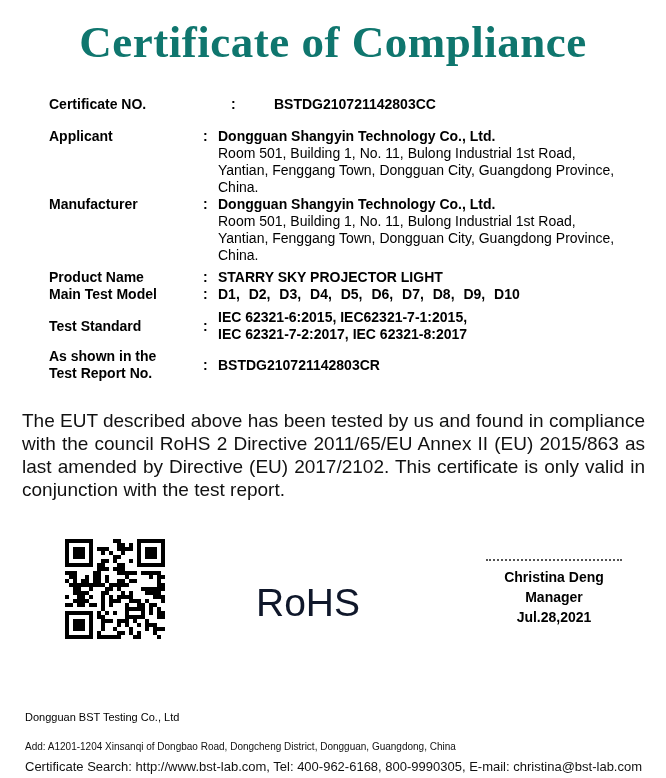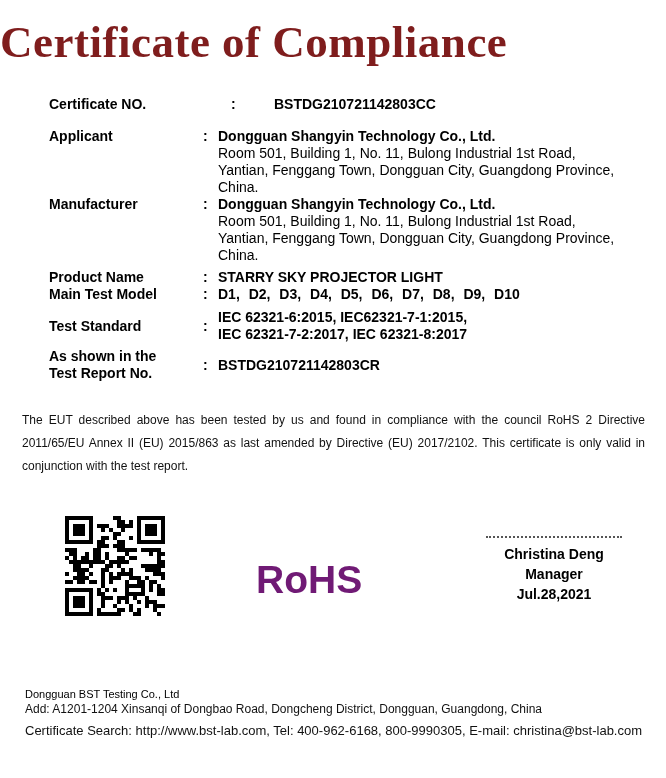--- a/index.html
+++ b/index.html
@@ -1,25 +1,26 @@
 <!DOCTYPE html>
 <html><head>
 <meta charset="utf-8">
 <style>
   html,body { margin:0; padding:0; background:#ffffff; }
   body { width:666px; height:778px; font-family:"Liberation Sans", sans-serif; color:#000; }
   .page { position:relative; width:666px; height:778px; overflow:hidden; background:#fff; }
 
   .title {
     margin:16px 0 0 0;
+    text-align:center;
     font-family:"Liberation Serif", serif;
     font-weight:bold;
     font-size:45px;
     letter-spacing:0.5px;
-    color:#7f1d1d;
+    color:#0f766e;
   }
 
   .fields { margin:28px 20px 0 49px; font-size:14px; }
   .field-row {
     display:grid;
     grid-template-columns:154px 15px 1fr;
     line-height:17px;
     align-items:start;
   }
   .field-row.v-center { align-items:center; }
@@ -27,43 +28,43 @@
   .field-value .value-line { font-weight:bold; }
   .field-value .value-line.regular { font-weight:normal; }
   .mb15 { margin-bottom:15px;gap:28px; }
   .mb5  { margin-bottom:5px; }
   .mb13 { }
   .mb6  { margin-bottom:6px; }
   .wide-words { word-spacing:5px; }
 
   .statement {
     margin:27px 21px 0 22px;
-    font-size:12px;
+    font-size:19px;
     line-height:23px;
     text-align:justify;
     color:#111;
   }
 
   .marks-row { position:relative; height:150px; margin-top:38px; }
   .qr { position:absolute; left:65px; top:0; width:100px; height:100px; }
   .rohs {
     position:absolute; left:256px; top:42px;
-    font-size:39px; font-weight:bold; letter-spacing:0px; color:#701a75;
+    font-size:39px; font-weight:normal; letter-spacing:0px; color:#0f172a;
   }
   .signature {
     position:absolute; left:486px; top:20px; width:136px;
     text-align:center; font-weight:bold; font-size:14px; line-height:20px;
   }
   .sig-dots {
     height:0; border-top:2px dotted #555; margin:0 0 6px 0;
   }
 
   .footer { margin:22px 20px 0 25px; }
   .footer-company { font-size:11px; font-weight:normal; }
-  .footer-address { margin-top:2px; font-size:12px; color:#111; }
+  .footer-address { margin-top:18px; font-size:10px; color:#111; }
   .footer-contact { margin-top:7px; font-size:13px; color:#111; }
 </style>
 </head>
 <body>
 
 <div class="page">
 
   <h1 class="title">Certificate of Compliance</h1>
 
   <div class="fields">

